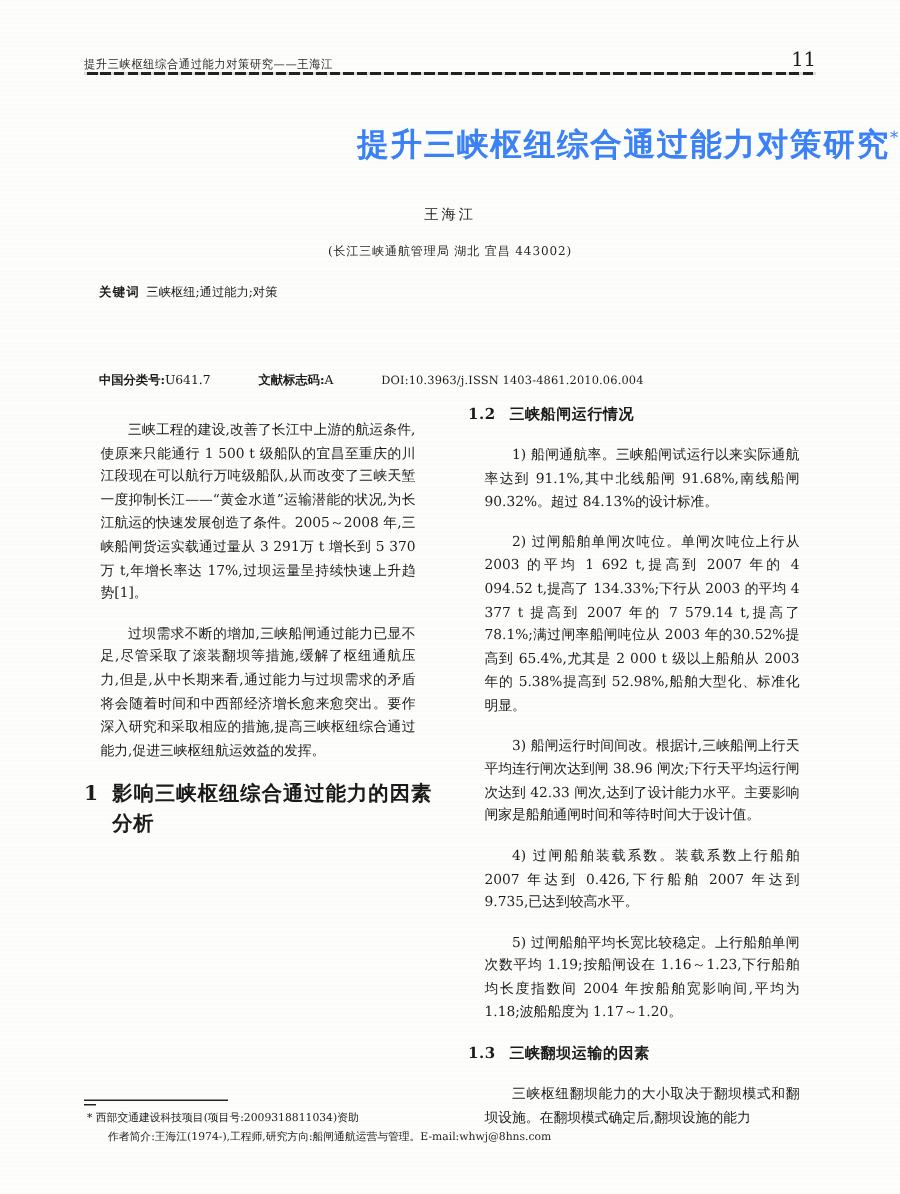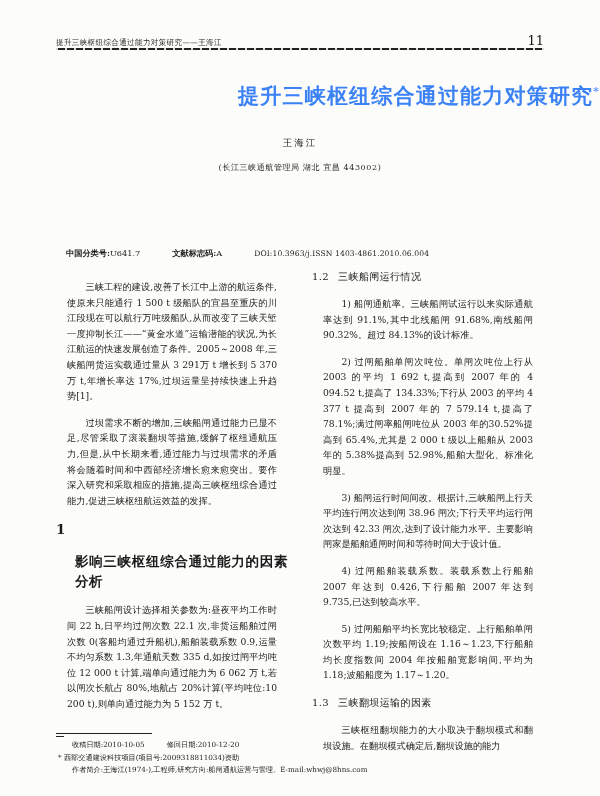--- a/index.html
+++ b/index.html
@@ -97,23 +97,23 @@
   }
   .col.left{left:56px;}
   .col.right{left:312px;}
   .para{text-indent:2em;margin:11px;}
   .h1{
     display:flex;gap:9px;align-items:flex-start;
     font-weight:bold;font-size:13.5px;line-height:20px;
     margin:9px 0 4px 0;letter-spacing:.5px;
   }
   .h1 .num{flex:0 0 auto;}
-  .h1 .txt{flex:1 1 auto;margin-top:32px;}
+  .h1 .txt{flex:1 1 auto;}
   .h2{
-    font-weight:normal;font-size:10px;line-height:17px;
+    font-weight:bold;font-size:10px;line-height:17px;
     margin:4px 0 0 0;letter-spacing:.4px;
   }
   .h2 .num{margin-right:9px;}
 
   
   .fn-rule{
     position:absolute;left:56px;top:733px;width:96px;height:1.4px;background:#222;
   }
   .fn-dash{
     position:absolute;left:56px;top:736px;width:8px;height:1.4px;background:#222;
@@ -142,38 +142,40 @@
   <div class="rule-top"></div>
   <div class="rule-top-dots"></div>
 
   <div class="title">
     <span>提升三峡枢纽综合通过能力对策研究</span><span class="star">*</span>
   </div>
   <div class="author">王海江</div>
   <div class="affil">(长江三峡通航管理局  湖北 宜昌 443002)</div>
 
   <div class="abs-block">
+    <div class="kw">
+      <span class="lbl">关键词</span><span>三峡枢纽;通过能力;对策</span>
+    </div>
   </div>
 
   <div class="clc">
     <span><b>中国分类号:</b><span>U641.7</span></span>
     <span><b>文献标志码:</b><span>A</span></span>
     <span class="doi">DOI:10.3963/j.ISSN 1403-4861.2010.06.004</span>
   </div>
 
   <div class="col left">
     <p class="para">三峡工程的建设,改善了长江中上游的航运条件,使原来只能通行 1 500 t 级船队的宜昌至重庆的川江段现在可以航行万吨级船队,从而改变了三峡天堑一度抑制长江——“黄金水道”运输潜能的状况,为长江航运的快速发展创造了条件。2005～2008 年,三峡船闸货运实载通过量从 3 291万 t 增长到 5 370 万 t,年增长率达 17%,过坝运量呈持续快速上升趋势[1]。</p>
     <p class="para">过坝需求不断的增加,三峡船闸通过能力已显不足,尽管采取了滚装翻坝等措施,缓解了枢纽通航压力,但是,从中长期来看,通过能力与过坝需求的矛盾将会随着时间和中西部经济增长愈来愈突出。要作深入研究和采取相应的措施,提高三峡枢纽综合通过能力,促进三峡枢纽航运效益的发挥。</p>
 
     <div class="h1">
       <span class="num">1</span>
       <span class="txt">影响三峡枢纽综合通过能力的因素分析</span>
     </div>
 
-    <p class="para">三峡船闸设计选择相关参数为:昼夜平均工作时间 22 h,日平均过闸次数 22.1 次,非货运船舶过闸次数 0(客船均通过升船机),船舶装载系数 0.9,运量不均匀系数 1.3,年通航天数 335 d,如按过闸平均吨位 12 000 t 计算,端单向通过能力为 6 062 万 t,若以闸次长航占 80%,地航占 20%计算(平均吨位:10 200 t),则单向通过能力为 5 152 万 t。</p>
   </div>
 
   <div class="col right">
     <div class="h2" style="margin-top:0">
       <span class="num">1.2</span><span>三峡船闸运行情况</span>
     </div>
     <p class="para">1) 船闸通航率。三峡船闸试运行以来实际通航率达到 91.1%,其中北线船闸 91.68%,南线船闸 90.32%。超过 84.13%的设计标准。</p>
     <p class="para">2) 过闸船舶单闸次吨位。单闸次吨位上行从 2003 的平均 1 692 t,提高到 2007 年的 4 094.52 t,提高了 134.33%;下行从 2003 的平均 4 377 t 提高到 2007 年的 7 579.14 t,提高了 78.1%;满过闸率船闸吨位从 2003 年的30.52%提高到 65.4%,尤其是 2 000 t 级以上船舶从 2003 年的 5.38%提高到 52.98%,船舶大型化、标准化明显。</p>
     <p class="para">3) 船闸运行时间间改。根据计,三峡船闸上行天平均连行闸次达到闸 38.96 闸次;下行天平均运行闸次达到 42.33 闸次,达到了设计能力水平。主要影响闸家是船舶通闸时间和等待时间大于设计值。</p>
     <p class="para">4) 过闸船舶装载系数。装载系数上行船舶 2007 年达到 0.426,下行船舶 2007 年达到 9.735,已达到较高水平。</p>
@@ -181,23 +183,19 @@
 
     <div class="h2">
       <span class="num">1.3</span><span>三峡翻坝运输的因素</span>
     </div>
     <p class="para">三峡枢纽翻坝能力的大小取决于翻坝模式和翻坝设施。在翻坝模式确定后,翻坝设施的能力</p>
   </div>
 
   <div class="fn-dash"></div>
   <div class="fn-rule"></div>
   <div class="footnote">
-    <div class="fn-line fn-dates">
-      <span><span>收稿日期:</span><span>2010-10-05</span></span>
-      <span><span>修回日期:</span><span>2010-12-20</span></span>
-    </div>
     <div class="fn-line fn-fund">* 西部交通建设科技项目(项目号:2009318811034)资助</div>
     <div class="fn-line fn-bio">作者简介:王海江(1974-),工程师,研究方向:船闸通航运营与管理。E-mail:whwj@8hns.com</div>
   </div>
 
 </div>
 
 <div class="scan-noise"></div>
 
 </body></html>

